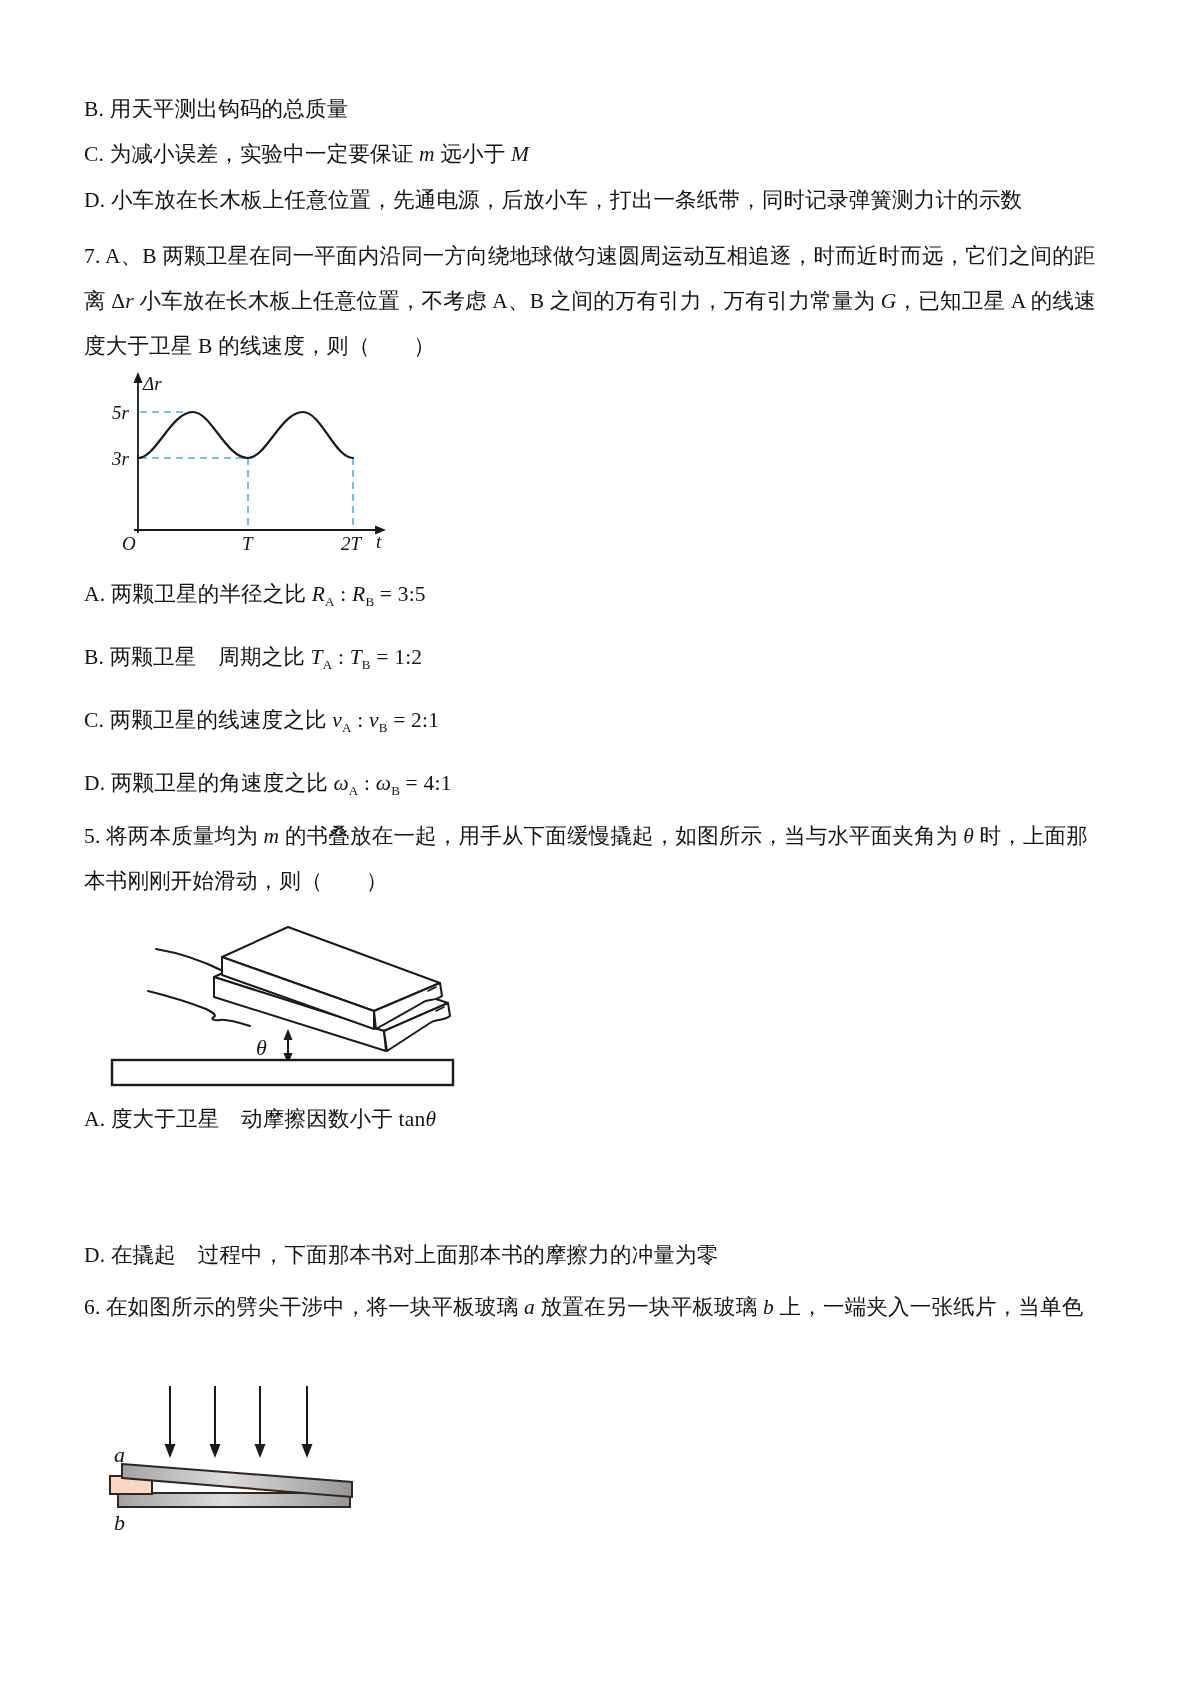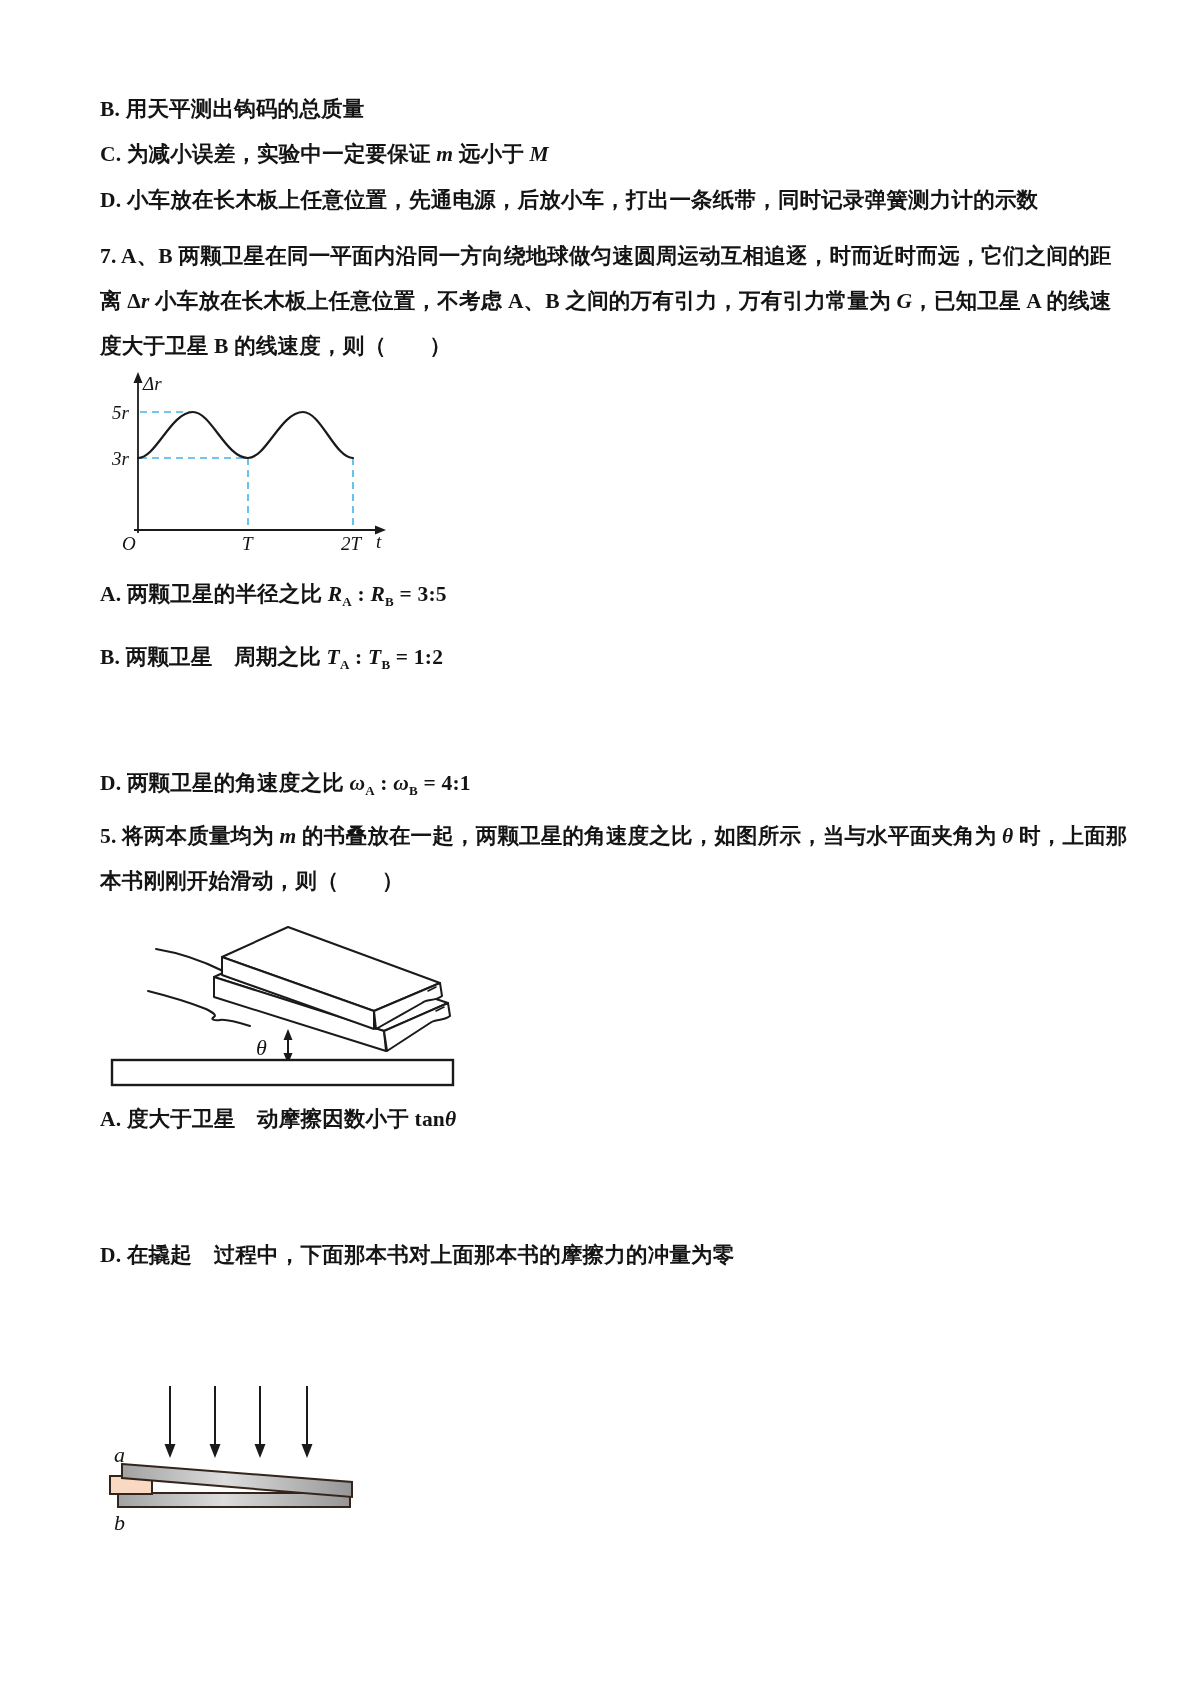--- a/index.html
+++ b/index.html
@@ -3,22 +3,22 @@
 <meta charset="utf-8">
 <style>
   html,body { margin:0; padding:0; background:#e8e8e8; }
   .page {
     position:relative; width:1200px; height:1698px; margin:0 auto;
     background:#ffffff; overflow:hidden;
     font-family:"Liberation Serif","DejaVu Serif",serif;
     color:#141414;
   }
   .row {
-    position:absolute; left:100px; font-size:21.5px; line-height:26px;
-    white-space:nowrap; letter-spacing:0.2px;font-weight:bold;
+    position:absolute; left:84px; font-size:21.5px; line-height:26px;
+    white-space:nowrap; letter-spacing:0.2px;
   }
   .row .it { font-style:italic; }
   .row sub { font-size:13px; line-height:0; }
   svg text { font-family:"Liberation Serif","DejaVu Serif",serif; fill:#141414; }
   svg .axlbl { font-size:19px; font-style:italic; }
   svg .figlbl { font-size:22px; font-style:italic; }
   .fig { position:absolute; }
 </style>
 </head>
 <body>
@@ -55,23 +55,24 @@
     <text x="20" y="49" class="axlbl">5r</text>
     <text x="20" y="95" class="axlbl">3r</text>
     <text x="30" y="180" class="axlbl">O</text>
     <text x="150" y="180" class="axlbl">T</text>
     <text x="249" y="180" class="axlbl">2T</text>
     <text x="284" y="178" class="axlbl">t</text>
   </svg>
 
   <div class="row" style="top:581px"><span>A. 两颗卫星的半径之比 </span><span class="it">R</span><sub>A</sub><span> : </span><span class="it">R</span><sub>B</sub><span> = 3:5</span></div>
   <div class="row" style="top:644px"><span>B. 两颗卫星　周期之比 </span><span class="it">T</span><sub>A</sub><span> : </span><span class="it">T</span><sub>B</sub><span> = 1:2</span></div>
+  <div class="row" style="top:707px"><span>C. 两颗卫星的线速度之比 </span><span class="it">v</span><sub>A</sub><span> : </span><span class="it">v</span><sub>B</sub><span> = 2:1</span></div>
   <div class="row" style="top:770px"><span>D. 两颗卫星的角速度之比 </span><span class="it">ω</span><sub>A</sub><span> : </span><span class="it">ω</span><sub>B</sub><span> = 4:1</span></div>
 
-  <div class="row" style="top:823px"><span>5. 将两本质量均为 </span><span class="it">m</span><span> 的书叠放在一起，两颗卫星的角速度之比，如图所示，当与水平面夹角为 </span><span class="it">θ</span><span> 时，上面那</span></div>
+  <div class="row" style="top:823px"><span>5. 将两本质量均为 </span><span class="it">m</span><span> 的书叠放在一起，用手从下面缓慢撬起，如图所示，当与水平面夹角为 </span><span class="it">θ</span><span> 时，上面那</span></div>
   <div class="row" style="top:868px"><span>本书刚刚开始滑动，则（　　）</span></div>
 
   <svg class="fig" style="left:96px; top:903px" width="380" height="190" viewBox="0 0 380 190">
     <g stroke="#1a1a1a" stroke-width="2" fill="none" stroke-linejoin="round" stroke-linecap="round">
 
       <path d="M60,46 C84,50 105,57 127,68"></path>
       <path d="M52,88 C76,94 95,100 110,106 C116,109 121,112 118,114 C114,116 118,118 124,117 C131,116 141,119 154,123"></path>
 
       <g fill="#ffffff">
         <path d="M118,74 L184,44 L352,100 L288,128 Z"></path>
@@ -92,20 +93,21 @@
     <polygon points="192,126 187.5,137 196.5,137" fill="#1a1a1a"></polygon>
     <polygon points="192,161 187.5,150 196.5,150" fill="#1a1a1a"></polygon>
 
     <rect x="16" y="157" width="341" height="25" fill="#ffffff" stroke="#1a1a1a" stroke-width="2.4"></rect>
     <text x="160" y="152" class="figlbl">θ</text>
   </svg>
 
   <div class="row" style="top:1106px"><span>A. 度大于卫星　动摩擦因数小于 tan</span><span class="it">θ</span></div>
   <div class="row" style="top:1242px"><span>D. 在撬起　过程中，下面那本书对上面那本书的摩擦力的冲量为零</span></div>
 
+  <div class="row" style="top:1294px"><span>6. 在如图所示的劈尖干涉中，将一块平板玻璃 </span><span class="it">a</span><span> 放置在另一块平板玻璃 </span><span class="it">b</span><span> 上，一端夹入一张纸片，当单色</span></div>
 
   <svg class="fig" style="left:96px; top:1376px" width="300" height="160" viewBox="0 0 300 160">
     <defs>
       <linearGradient id="plateGrad" x1="0" y1="0" x2="1" y2="0">
         <stop offset="0" stop-color="#a2a2a2"></stop>
         <stop offset="0.45" stop-color="#dcdcdc"></stop>
         <stop offset="1" stop-color="#969696"></stop>
       </linearGradient>
     </defs>
 

